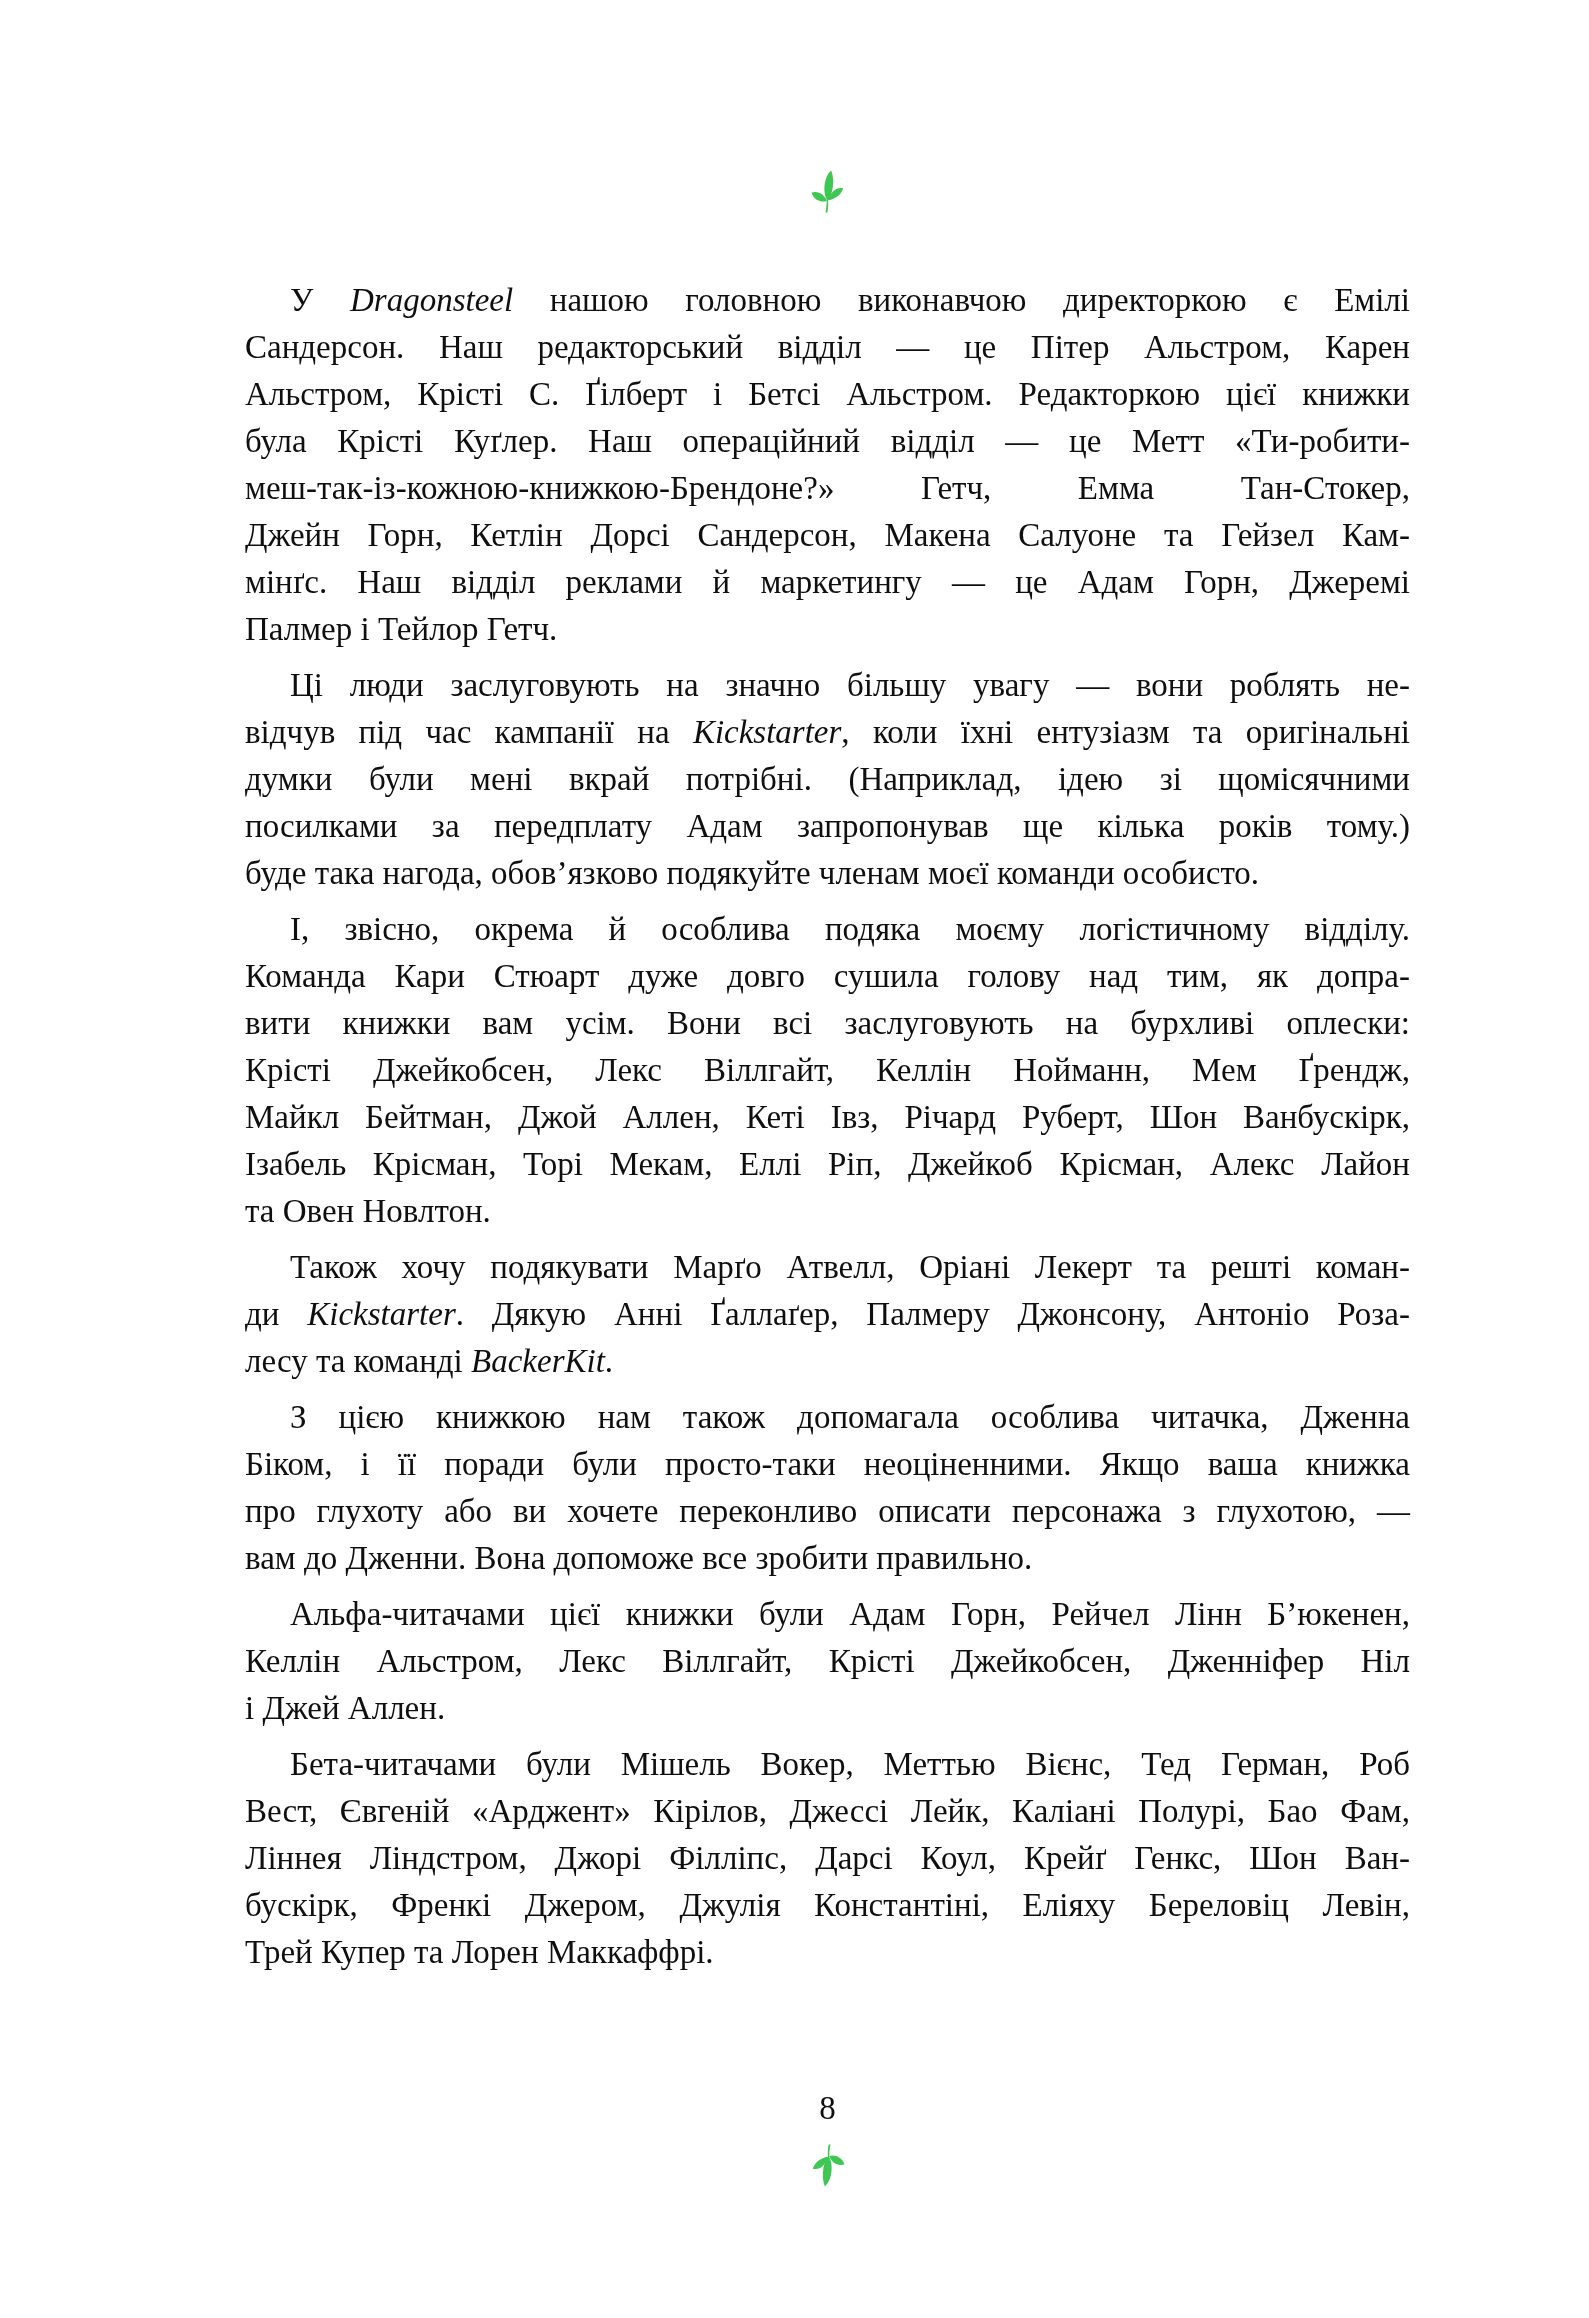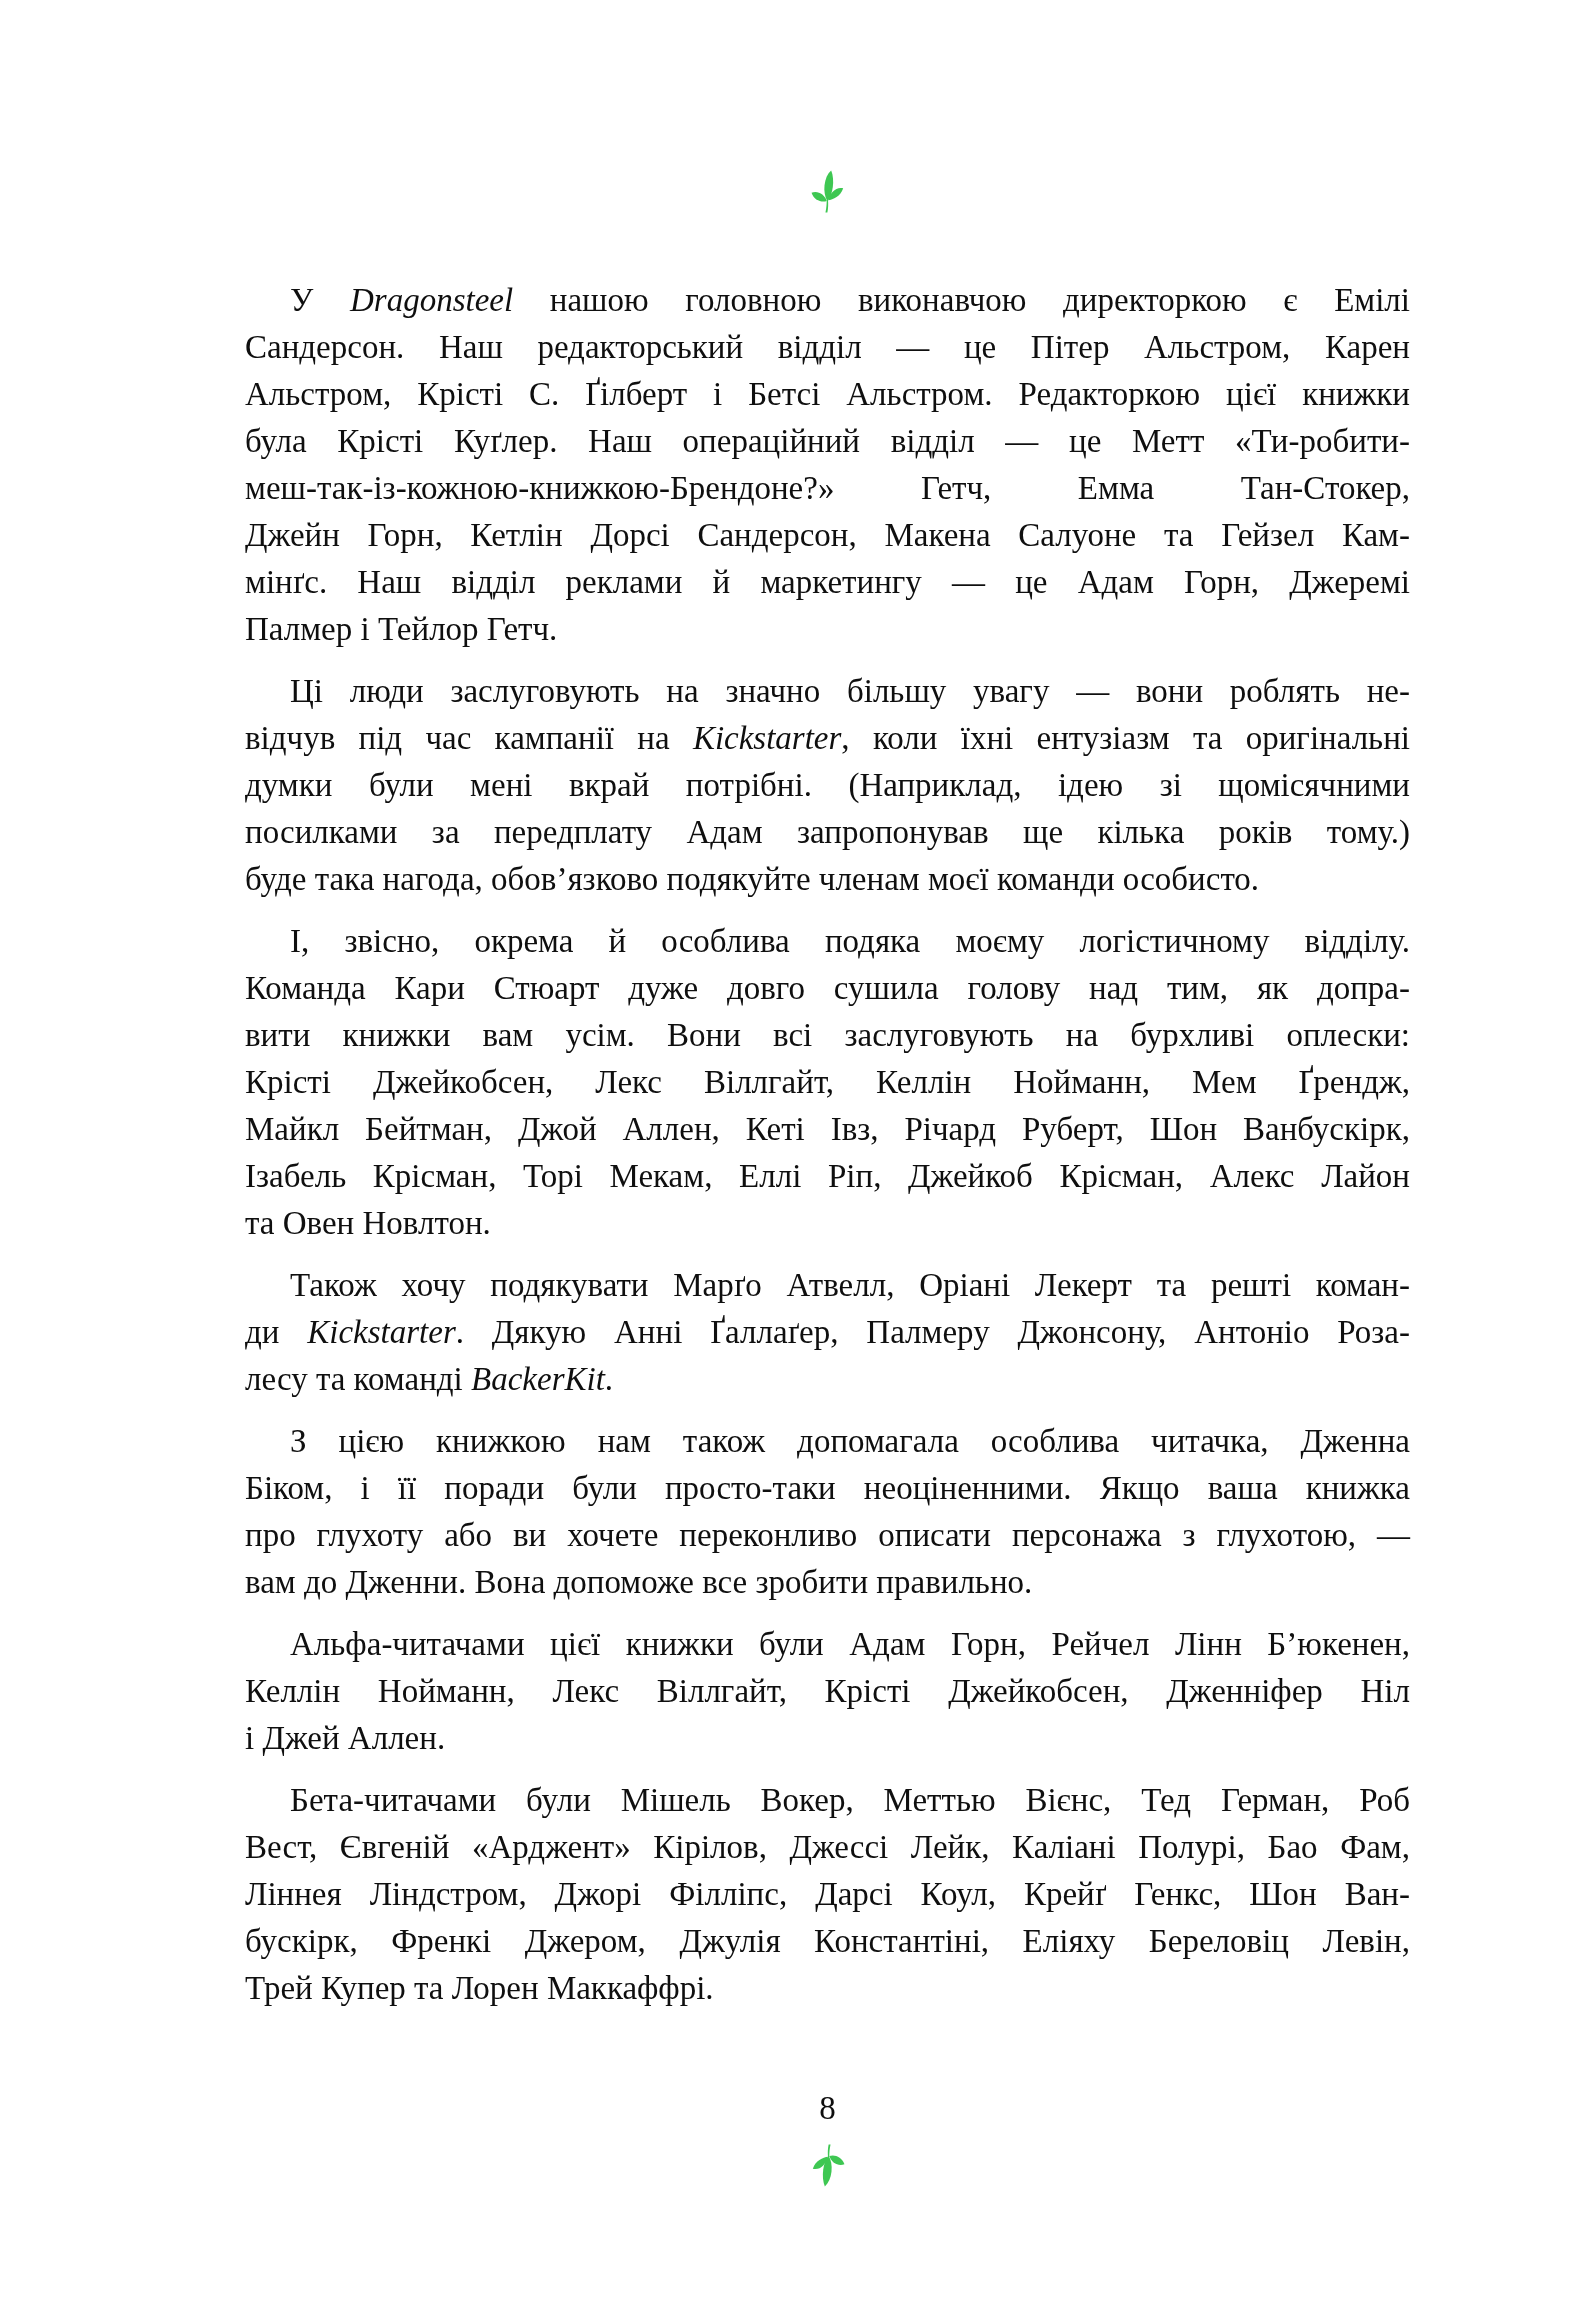--- a/index.html
+++ b/index.html
@@ -19,21 +19,21 @@
   .text-block {
     position: absolute;
     left: 245px;
     top: 277px;
     width: 1165px;
     font-size: 33px;
     line-height: 47px;
     letter-spacing: 0;
   }
   .para { margin: 0; }
-  .para + .para { margin-top: 15px; }
+  .para + .para { margin-top: 9px; }
   .line {
     text-align: justify;
     text-align-last: justify;
     -moz-text-align-last: justify;
   }
   .line.last {
     text-align-last: left;
     -moz-text-align-last: left;
   }
   .line.first { text-indent: 45px; }
@@ -97,21 +97,21 @@
         <div class="line last">лесу та команді <i>BackerKit</i>.</div>
       </div>
       <div class="para">
         <div class="line first">З цією книжкою нам також допомагала особлива читачка, Дженна</div>
         <div class="line">Біком, і її поради були просто-таки неоціненними. Якщо ваша книжка</div>
         <div class="line">про глухоту або ви хочете переконливо описати персонажа з глухотою, —</div>
         <div class="line last">вам до Дженни. Вона допоможе все зробити правильно.</div>
       </div>
       <div class="para">
         <div class="line first">Альфа-читачами цієї книжки були Адам Горн, Рейчел Лінн Б’юкенен,</div>
-        <div class="line">Келлін Нойманн, Лекс Віллгайт, Крісті Джейкобсен, Дженніфер Ніл</div>
+        <div class="line">Келлін Альстром, Лекс Віллгайт, Крісті Джейкобсен, Дженніфер Ніл</div>
         <div class="line last">і Джей Аллен.</div>
       </div>
       <div class="para">
         <div class="line first">Бета-читачами були Мішель Вокер, Меттью Вієнс, Тед Герман, Роб</div>
         <div class="line">Вест, Євгеній «Арджент» Кірілов, Джессі Лейк, Каліані Полурі, Бао Фам,</div>
         <div class="line">Ліннея Ліндстром, Джорі Філліпс, Дарсі Коул, Крейґ Генкс, Шон Ван-</div>
         <div class="line">бускірк, Френкі Джером, Джулія Константіні, Еліяху Береловіц Левін,</div>
         <div class="line last">Трей Купер та Лорен Маккаффрі.</div>
       </div>
     </div>

